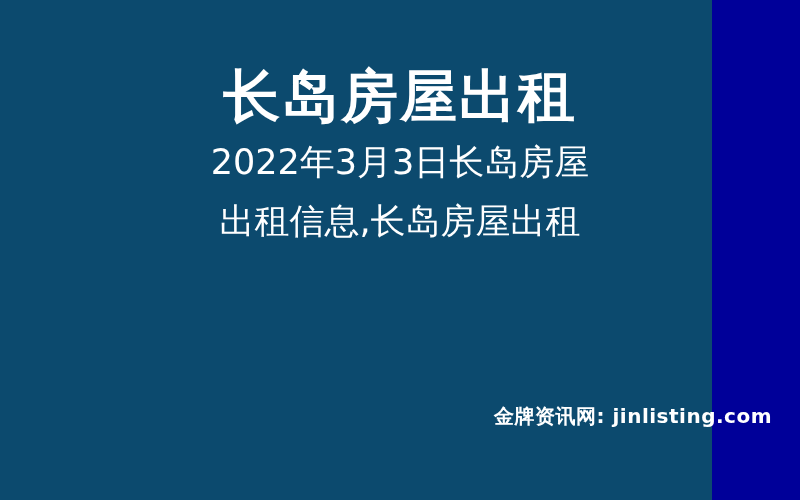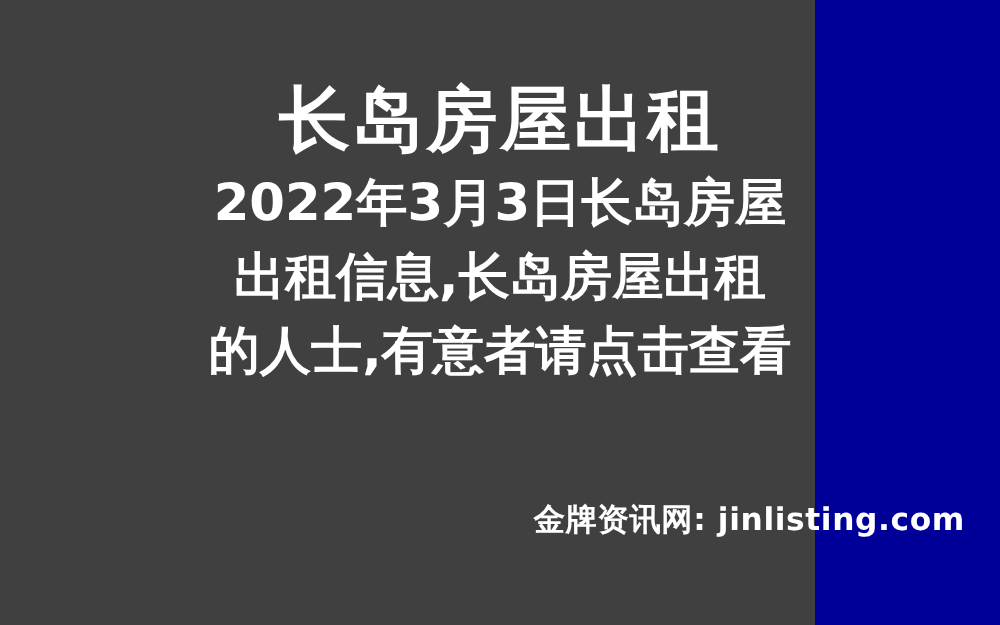--- a/index.html
+++ b/index.html
@@ -9,23 +9,23 @@
   body {
     width: 800px;
     height: 500px;
     overflow: hidden;
     background: #000099;
     font-family: "DejaVu Sans", "Liberation Sans", sans-serif;
   }
 
   .poster {
     position: relative;
-    width: 652px;
+    width: 712px;
     height: 500px;
-    background: #404040;
+    background: #0c4a6e;
     box-sizing: border-box;
   }
 
   
   .title-band {
     position: absolute;
     left: 0;
     top: 22px;
     width: 800px;
     text-align: center;
@@ -45,59 +45,58 @@
   .body-band {
     position: absolute;
     left: 60px;
     top: 133px;
     width: 680px;
     text-align: center;
   }
   .body-line {
     display: block;
     color: #ffffff;
-    font-size: 41px;
-    font-weight: 700;
+    font-size: 35px;
+    font-weight: 400;
     line-height: 59px;
     letter-spacing: 0px;
     white-space: nowrap;
     font-family: "DejaVu Sans", "Liberation Sans", sans-serif;
   }
 
   
   .footer-band {
     position: absolute;
     left: 0;
     top: 400px;
     width: 772px;
     text-align: right;
   }
   .footer-credit {
     display: inline-block;
     color: #ffffff;
-    font-size: 25px;
+    font-size: 20px;
     font-weight: 700;
     line-height: 32px;
     letter-spacing: 0.5px;
     white-space: nowrap;
     font-family: "DejaVu Sans", "Liberation Sans", sans-serif;
   }
 </style>
 </head>
 <body>
 
 <div class="poster">
 
   <div class="title-band">
     <h1 class="poster-title">长岛房屋出租</h1>
   </div>
 
   <div class="body-band">
     <span class="body-line">2022年3月3日长岛房屋</span>
     <span class="body-line">出租信息,长岛房屋出租</span>
-    <span class="body-line">的人士,有意者请点击查看</span>
   </div>
 
   <div class="footer-band">
     <span class="footer-credit">金牌资讯网: jinlisting.com</span>
   </div>
 
 </div>
 
 </body></html>

